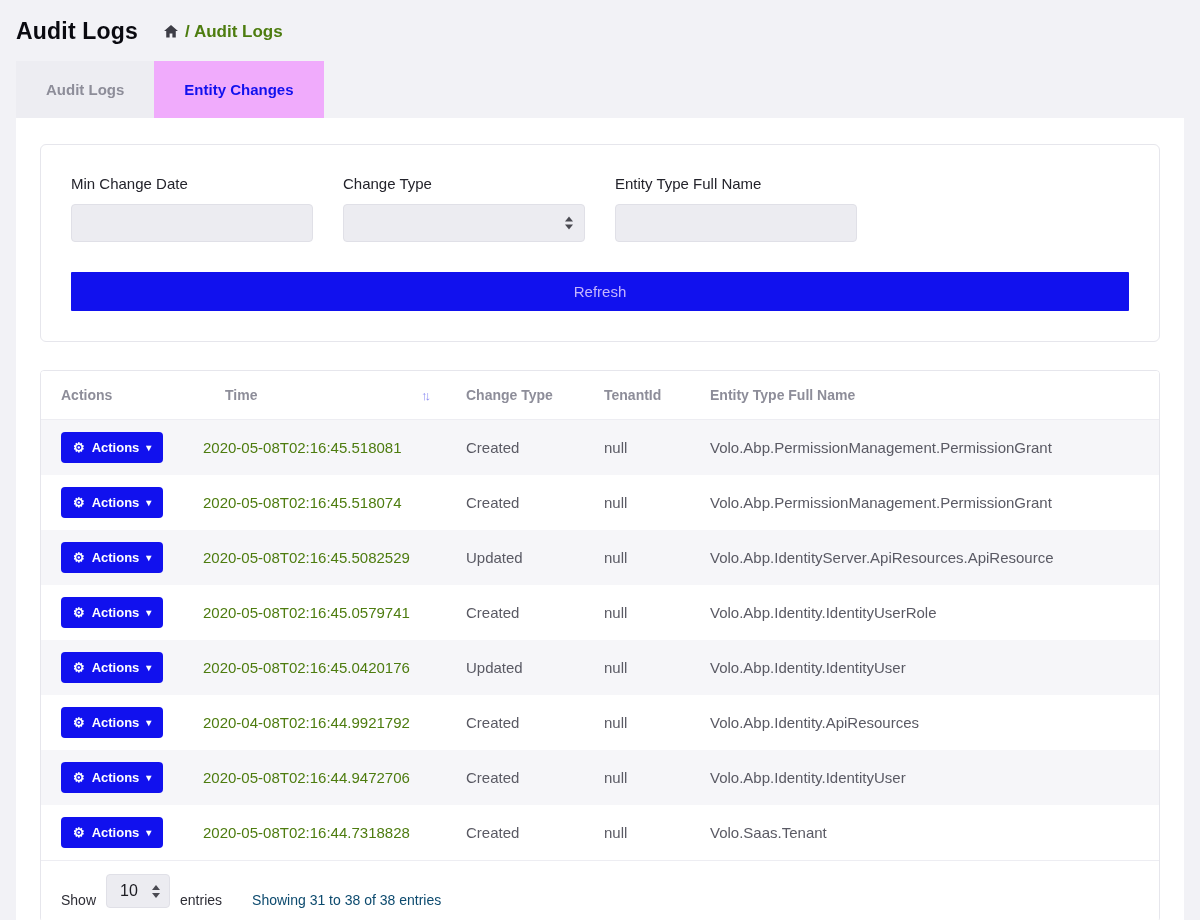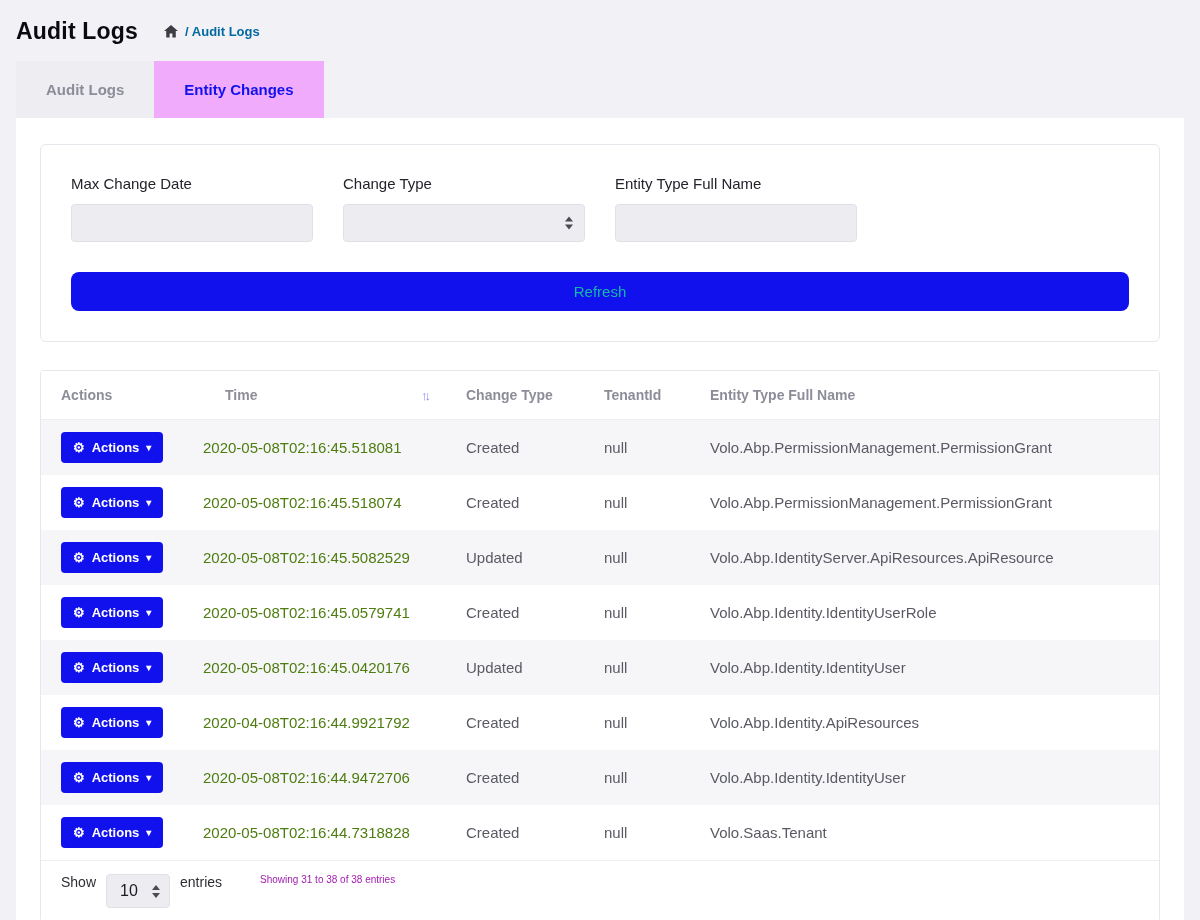--- a/index.html
+++ b/index.html
@@ -8,21 +8,21 @@
     background: #f2f2f6;
     font-family: "Liberation Sans", sans-serif;
     color: #222;
     overflow: hidden;
   }
   :root { --accent: #1111ee; }
 
   
   .top-header { display: flex; align-items: center; padding: 18px 18px 12px 16px; }
   .page-title { font-size: 23px; font-weight: 700; color: #0a0a10; letter-spacing: .2px; }
-  .breadcrumb { display: flex; align-items: center; gap: 7px; margin-left: 26px; font-size: 13px; font-weight: 600; color: #0369a1; }
+  .breadcrumb { display: flex; align-items: center; gap: 7px; margin-left: 26px; font-size: 17px; font-weight: 600; color: #4d7c0f; }
   .breadcrumb svg { display: block; }
 
   
   .tabs { display: flex; margin: 4px 16px 0 16px; }
   .tab { padding: 20px 30px; font-size: 15px; font-weight: 600; color: #8d8d99; background: #ededf2; cursor: pointer; }
   .tab.active { background: #f0abfc; color: var(--accent); }
 
   
   .main-card { background: #ffffff; margin: 0 16px; padding: 26px 24px 24px 24px; min-height: 760px; }
 
@@ -39,21 +39,21 @@
     position: relative; width: 100%; height: 38px;
     background: #ececf1; border: 1px solid #e0e0e7; border-radius: 4px;
     display: flex; align-items: center; cursor: pointer;
   }
   .arrows { position: absolute; right: 11px; top: 50%; transform: translateY(-50%); display: flex; flex-direction: column; gap: 3px; }
   .arrow-up { width: 0; height: 0; border-left: 4px solid transparent; border-right: 4px solid transparent; border-bottom: 5px solid #4a4a52; }
   .arrow-down { width: 0; height: 0; border-left: 4px solid transparent; border-right: 4px solid transparent; border-top: 5px solid #4a4a52; }
 
   .refresh-btn {
     margin-top: 30px; width: 100%; height: 39px;
-    background: var(--accent); color: #14b8a6; border: none; border-radius: 8px;
+    background: var(--accent); color: #c4b5fd; border: none; border-radius: 1px;
     font-family: inherit; font-size: 15px; font-weight: 500; cursor: pointer;
   }
 
   
   .table-card { margin-top: 28px; border: 1px solid #e6e6ec; border-radius: 4px; overflow: hidden; background: #fff; }
   table { width: 100%; border-collapse: collapse; font-size: 15px; }
   col.c-actions { width: 150px; }
   col.c-time { width: 263px; }
   col.c-ctype { width: 138px; }
   col.c-tenant { width: 106px; }
@@ -71,30 +71,30 @@
 
   .actions-btn {
     display: inline-flex; align-items: center; gap: 7px;
     background: var(--accent); color: #fff; border: none; border-radius: 4px;
     padding: 8px 12px; font-family: inherit; font-size: 13px; font-weight: 700; cursor: pointer;
   }
   .gear { font-size: 13px; line-height: 1; }
   .caret { font-size: 10px; line-height: 1; }
 
   
-  .table-footer { display: flex; align-items: flex-start; padding: 13px 20px; border-top: 1px solid #ededf2; background: #fff; }
+  .table-footer { display: flex; align-items: flex-end; padding: 13px 20px; border-top: 1px solid #ededf2; background: #fff; }
   .show-label, .entries-label { font-size: 14px; color: #2d2d35; }
   .page-size-select {
     display: inline-flex; align-items: center; justify-content: space-between;
     width: 64px; height: 34px; margin: 0 10px;
     background: #ececf1; border: 1px solid #e0e0e7; border-radius: 4px;
     padding: 0 9px 0 13px; font-size: 16px; color: #1c1c22; cursor: pointer; position: relative;
   }
   .page-size-select .arrows { position: static; transform: none; }
-  .showing-text { color: #a21caf; font-size: 10px; margin-left: 38px; }
+  .showing-text { color: #0c4a6e; font-size: 14px; margin-left: 30px; }
   .pagination { margin-left: auto; display: flex; align-items: center; gap: 23px; font-size: 14px; color: #2d2d35; }
   .page-item { cursor: pointer; }
   .page-item.active {
     background: var(--accent); color: #fff; width: 28px; height: 28px;
     display: flex; align-items: center; justify-content: center; border-radius: 4px;
   }
   .page-next { color: #b4b4bd; }
 </style>
 </head>
 <body>
@@ -114,21 +114,21 @@
 <div class="tabs">
   <div class="tab">Audit Logs</div>
   <div class="tab active">Entity Changes</div>
 </div>
 
 <div class="main-card">
 
   <div class="filter-card">
     <div class="filter-grid">
       <div>
-        <label class="filter-label">Max Change Date</label>
+        <label class="filter-label">Min Change Date</label>
         <input class="text-input" type="text" value="" style="">
       </div>
       <div>
         <label class="filter-label">Change Type</label>
         <div class="select-box">
           <span></span>
           <span class="arrows">
             <span class="arrow-up"></span>
               <span class="arrow-down"></span>
           </span>

